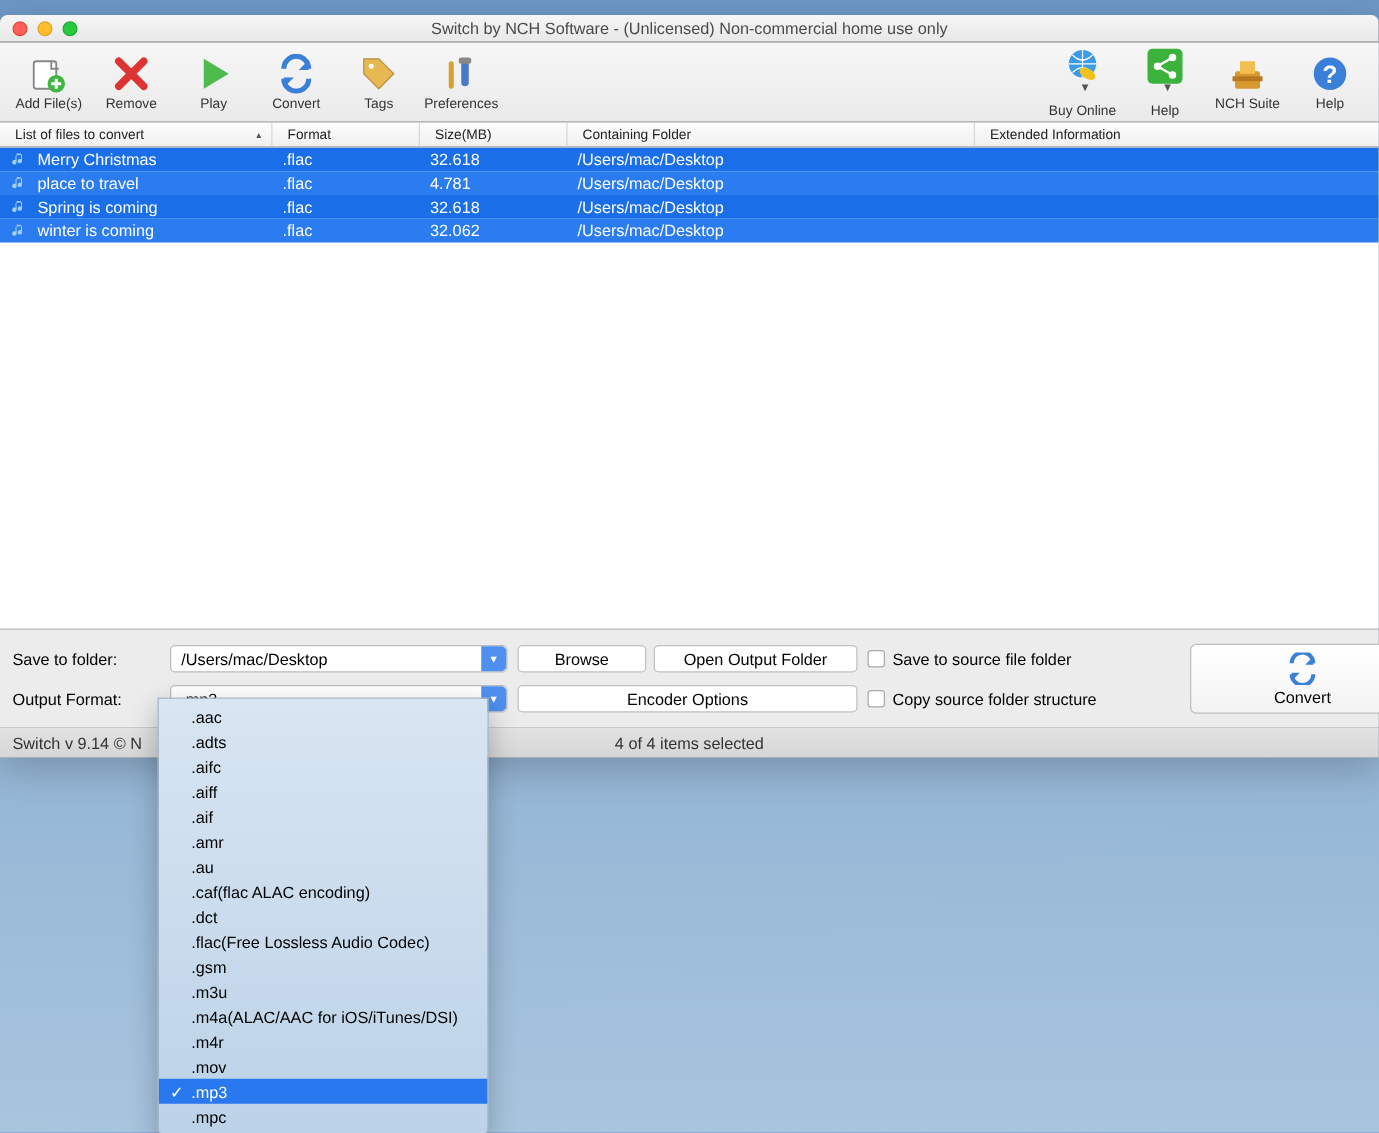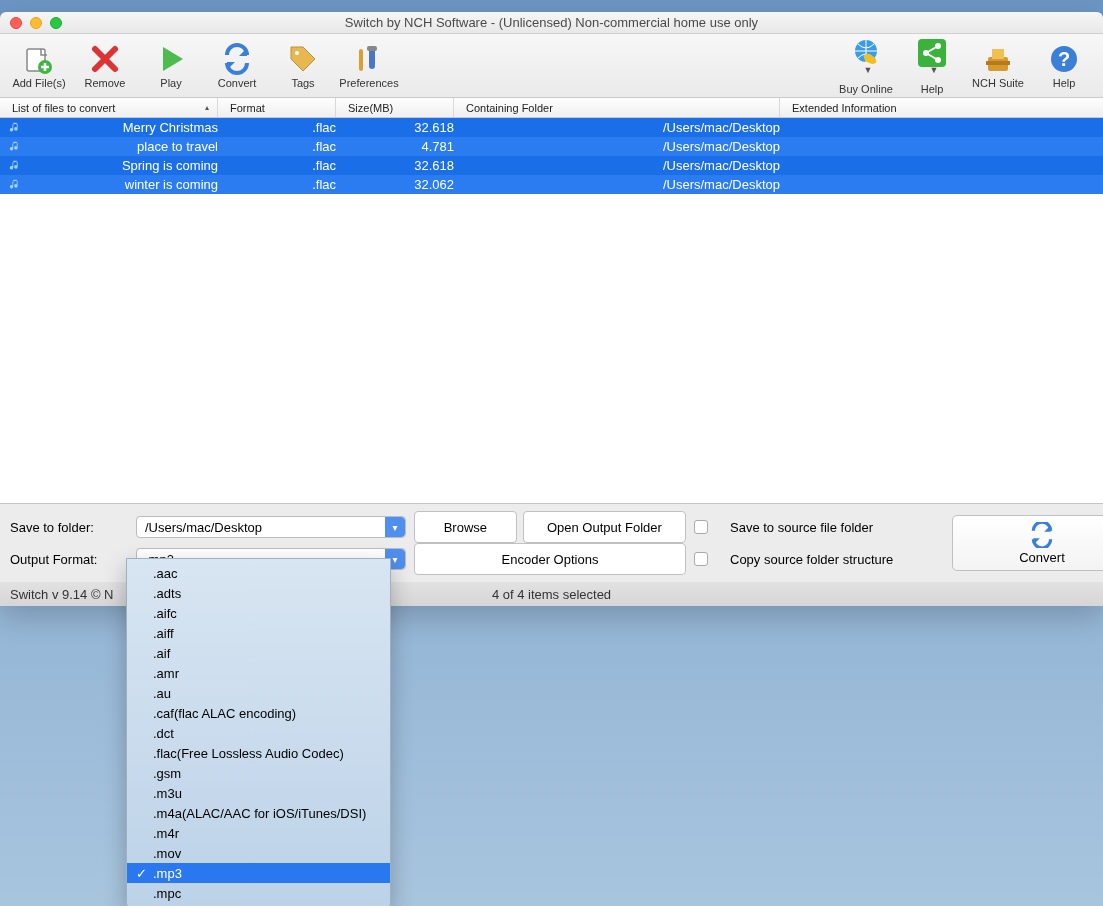--- a/index.html
+++ b/index.html
@@ -62,21 +62,20 @@
   .col.sort::after { content:"▴"; font-size:8px; position:absolute; right:8px; color:#555; }
   .filelist {
     flex:1;
     background:#fff;
     overflow:auto;
   }
   .row {
     display:flex; height:19px; align-items:center;
     background:#1a6fe8; color:#fff;
     font-size:13px;
-    text-align:right;
   }
   .row.alt { background:#2a7cf0; }
   .cell { padding-left:8px; overflow:hidden; white-space:nowrap; }
   .music-icon { width:14px; height:14px; margin-left:8px; display:inline-block; }
   .music-icon svg { width:14px; height:14px; }
   .bottom {
     background:#ececec;
     border-top:1px solid #c5c5c5;
     padding: 8px 12px 8px 8px;
     display:grid;
@@ -91,25 +90,25 @@
     background:#fff; border:1px solid #bcbcbc; border-radius:4px;
     display:flex; align-items:center; padding-left:8px;
     font-size:13px;
   }
   .combo .arrow {
     position:absolute; right:0; top:0; width:20px; height:100%;
     background:#4f8ff0; border-radius:0 4px 4px 0;
     display:flex; align-items:center; justify-content:center; color:#fff; font-size:10px;
   }
   .btn {
-    height:32px; background:#fff; border:1px solid #c0c0c0; border-radius:4px;
+    height:22px; background:#fff; border:1px solid #c0c0c0; border-radius:4px;
     display:flex; align-items:center; justify-content:center;
     font-size:13px; cursor:pointer;
   }
-  .checkbox-row { display:flex; align-items:center; gap:22px; font-size:13px; }
+  .checkbox-row { display:flex; align-items:center; gap:6px; font-size:13px; }
   .checkbox { width:14px; height:14px; border:1px solid #aaa; border-radius:3px; background:#fff; }
   .convert-btn {
     grid-row: 1 / span 2;
     grid-column: 5;
     height: 56px;
     border:1px solid #c0c0c0; border-radius:5px;
     background:linear-gradient(#fff,#f3f3f3);
     display:flex; flex-direction:column; align-items:center; justify-content:center;
     cursor:pointer;
     gap:2px;

